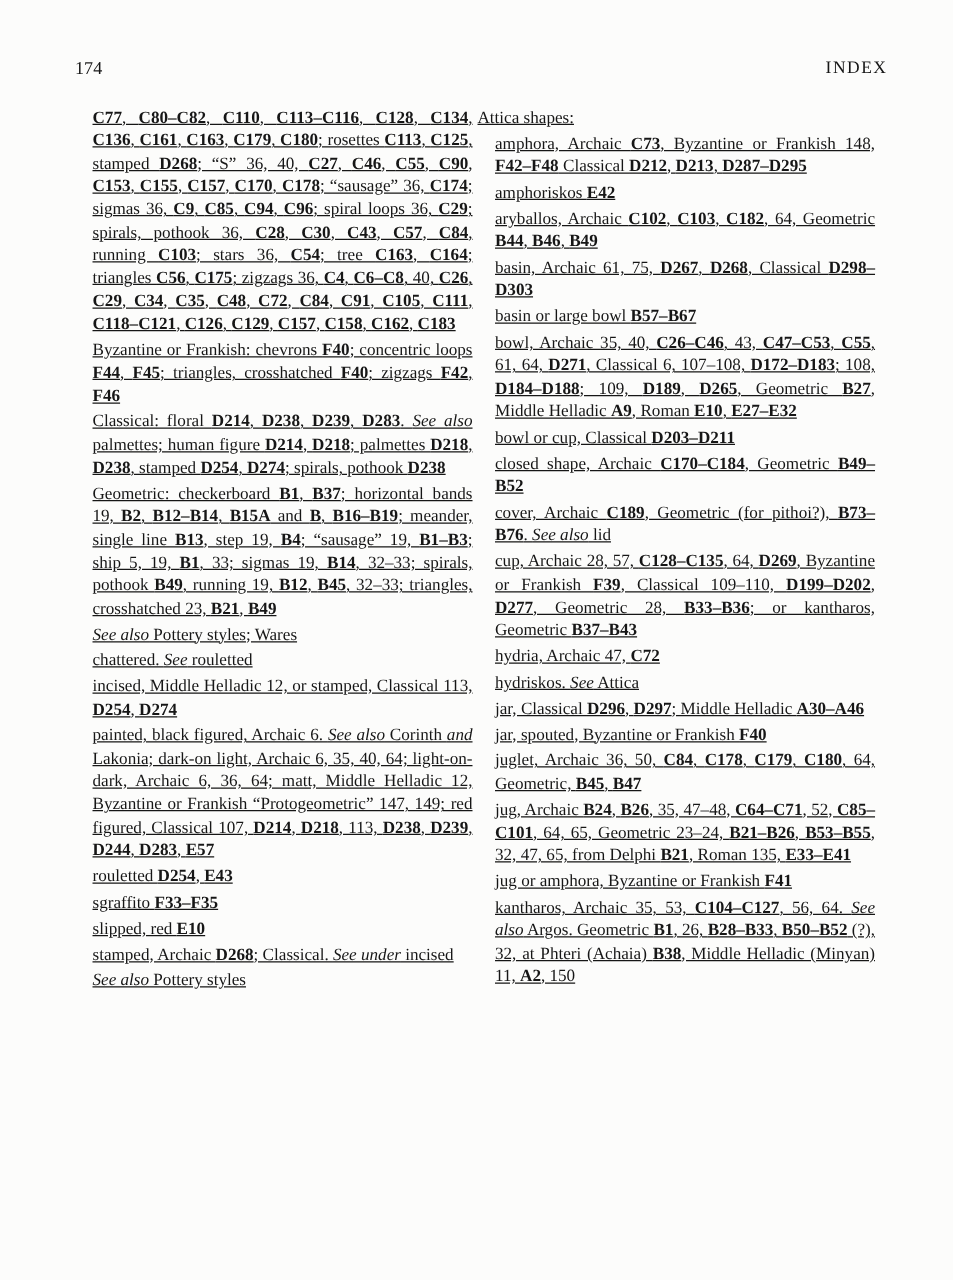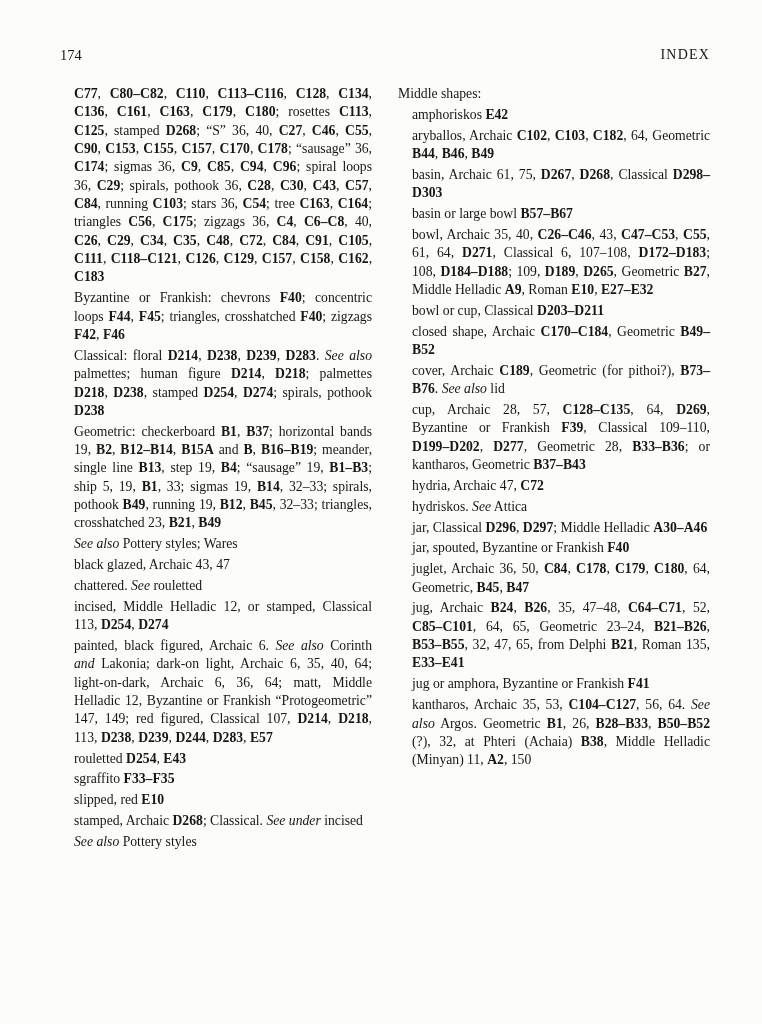--- a/index.html
+++ b/index.html
@@ -26,21 +26,22 @@
   }
   .title {
     text-align: right;
     font-size: 14px;
     letter-spacing: 1.2px;
   }
   .body {
     position: absolute;
     top: 85px; left: 60px; right: 52px;
     display: flex;
-    gap: 26px;
+    gap: 4px;
+    text-decoration: underline;
   }
   .col {
     width: 318px;
     font-size: 13.7px;
     line-height: 18.35px;
     text-align: justify;
     hyphens: none;
   }
   .entry {
     padding-left: 14px;
@@ -61,32 +62,32 @@
     <span class="pagenum">174</span>
     <div class="title">INDEX</div>
   </div>
   <div class="body">
     <div class="col">
         <div class="entry"><span class="b">C77</span>, <span class="b">C80–C82</span>, <span class="b">C110</span>, <span class="b">C113–C116</span>, <span class="b">C128</span>, <span class="b">C134</span>, <span class="b">C136</span>, <span class="b">C161</span>, <span class="b">C163</span>, <span class="b">C179</span>, <span class="b">C180</span>; rosettes <span class="b">C113</span>, <span class="b">C125</span>, stamped <span class="b">D268</span>; “S” 36, 40, <span class="b">C27</span>, <span class="b">C46</span>, <span class="b">C55</span>, <span class="b">C90</span>, <span class="b">C153</span>, <span class="b">C155</span>, <span class="b">C157</span>, <span class="b">C170</span>, <span class="b">C178</span>; “sausage” 36, <span class="b">C174</span>; sigmas 36, <span class="b">C9</span>, <span class="b">C85</span>, <span class="b">C94</span>, <span class="b">C96</span>; spiral loops 36, <span class="b">C29</span>; spirals, pothook 36, <span class="b">C28</span>, <span class="b">C30</span>, <span class="b">C43</span>, <span class="b">C57</span>, <span class="b">C84</span>, running <span class="b">C103</span>; stars 36, <span class="b">C54</span>; tree <span class="b">C163</span>, <span class="b">C164</span>; triangles <span class="b">C56</span>, <span class="b">C175</span>; zigzags 36, <span class="b">C4</span>, <span class="b">C6–C8</span>, 40, <span class="b">C26</span>, <span class="b">C29</span>, <span class="b">C34</span>, <span class="b">C35</span>, <span class="b">C48</span>, <span class="b">C72</span>, <span class="b">C84</span>, <span class="b">C91</span>, <span class="b">C105</span>, <span class="b">C111</span>, <span class="b">C118–C121</span>, <span class="b">C126</span>, <span class="b">C129</span>, <span class="b">C157</span>, <span class="b">C158</span>, <span class="b">C162</span>, <span class="b">C183</span></div>
         <div class="entry">Byzantine or Frankish: chevrons <span class="b">F40</span>; concentric loops <span class="b">F44</span>, <span class="b">F45</span>; triangles, crosshatched <span class="b">F40</span>; zigzags <span class="b">F42</span>, <span class="b">F46</span></div>
         <div class="entry">Classical: floral <span class="b">D214</span>, <span class="b">D238</span>, <span class="b">D239</span>, <span class="b">D283</span>. <span class="i">See also</span> palmettes; human figure <span class="b">D214</span>, <span class="b">D218</span>; palmettes <span class="b">D218</span>, <span class="b">D238</span>, stamped <span class="b">D254</span>, <span class="b">D274</span>; spirals, pothook <span class="b">D238</span></div>
         <div class="entry">Geometric: checkerboard <span class="b">B1</span>, <span class="b">B37</span>; horizontal bands 19, <span class="b">B2</span>, <span class="b">B12–B14</span>, <span class="b">B15A</span> and <span class="b">B</span>, <span class="b">B16–B19</span>; meander, single line <span class="b">B13</span>, step 19, <span class="b">B4</span>; “sausage” 19, <span class="b">B1–B3</span>; ship 5, 19, <span class="b">B1</span>, 33; sigmas 19, <span class="b">B14</span>, 32–33; spirals, pothook <span class="b">B49</span>, running 19, <span class="b">B12</span>, <span class="b">B45</span>, 32–33; triangles, crosshatched 23, <span class="b">B21</span>, <span class="b">B49</span></div>
         <div class="entry"><span class="i">See also</span> Pottery styles; Wares</div>
-        <div class="entry">black glazed, Archaic 43, 47</div>
         <div class="entry">chattered. <span class="i">See</span> rouletted</div>
         <div class="entry">incised, Middle Helladic 12, or stamped, Classical 113, <span class="b">D254</span>, <span class="b">D274</span></div>
         <div class="entry">painted, black figured, Archaic 6. <span class="i">See also</span> Corinth <span class="i">and</span> Lakonia; dark-on light, Archaic 6, 35, 40, 64; light-on-dark, Archaic 6, 36, 64; matt, Middle Helladic 12, Byzantine or Frankish “Protogeometric” 147, 149; red figured, Classical 107, <span class="b">D214</span>, <span class="b">D218</span>, 113, <span class="b">D238</span>, <span class="b">D239</span>, <span class="b">D244</span>, <span class="b">D283</span>, <span class="b">E57</span></div>
         <div class="entry">rouletted <span class="b">D254</span>, <span class="b">E43</span></div>
         <div class="entry">sgraffito <span class="b">F33–F35</span></div>
         <div class="entry">slipped, red <span class="b">E10</span></div>
         <div class="entry">stamped, Archaic <span class="b">D268</span>; Classical. <span class="i">See under</span> incised</div>
         <div class="entry"><span class="i">See also</span> Pottery styles</div>
       </div>
     <div class="col">
-        <div class="heading">Middle shapes:</div>
+        <div class="heading">Attica shapes:</div>
+        <div class="entry">amphora, Archaic <span class="b">C73</span>, Byzantine or Frankish 148, <span class="b">F42–F48</span> Classical <span class="b">D212</span>, <span class="b">D213</span>, <span class="b">D287–D295</span></div>
         <div class="entry">amphoriskos <span class="b">E42</span></div>
         <div class="entry">aryballos, Archaic <span class="b">C102</span>, <span class="b">C103</span>, <span class="b">C182</span>, 64, Geometric <span class="b">B44</span>, <span class="b">B46</span>, <span class="b">B49</span></div>
         <div class="entry">basin, Archaic 61, 75, <span class="b">D267</span>, <span class="b">D268</span>, Classical <span class="b">D298–D303</span></div>
         <div class="entry">basin or large bowl <span class="b">B57–B67</span></div>
         <div class="entry">bowl, Archaic 35, 40, <span class="b">C26–C46</span>, 43, <span class="b">C47–C53</span>, <span class="b">C55</span>, 61, 64, <span class="b">D271</span>, Classical 6, 107–108, <span class="b">D172–D183</span>; 108, <span class="b">D184–D188</span>; 109, <span class="b">D189</span>, <span class="b">D265</span>, Geometric <span class="b">B27</span>, Middle Helladic <span class="b">A9</span>, Roman <span class="b">E10</span>, <span class="b">E27–E32</span></div>
         <div class="entry">bowl or cup, Classical <span class="b">D203–D211</span></div>
         <div class="entry">closed shape, Archaic <span class="b">C170–C184</span>, Geometric <span class="b">B49–B52</span></div>
         <div class="entry">cover, Archaic <span class="b">C189</span>, Geometric (for pithoi?), <span class="b">B73–B76</span>. <span class="i">See also</span> lid</div>
         <div class="entry">cup, Archaic 28, 57, <span class="b">C128–C135</span>, 64, <span class="b">D269</span>, Byzantine or Frankish <span class="b">F39</span>, Classical 109–110, <span class="b">D199–D202</span>, <span class="b">D277</span>, Geometric 28, <span class="b">B33–B36</span>; or kantharos, Geometric <span class="b">B37–B43</span></div>
         <div class="entry">hydria, Archaic 47, <span class="b">C72</span></div>

